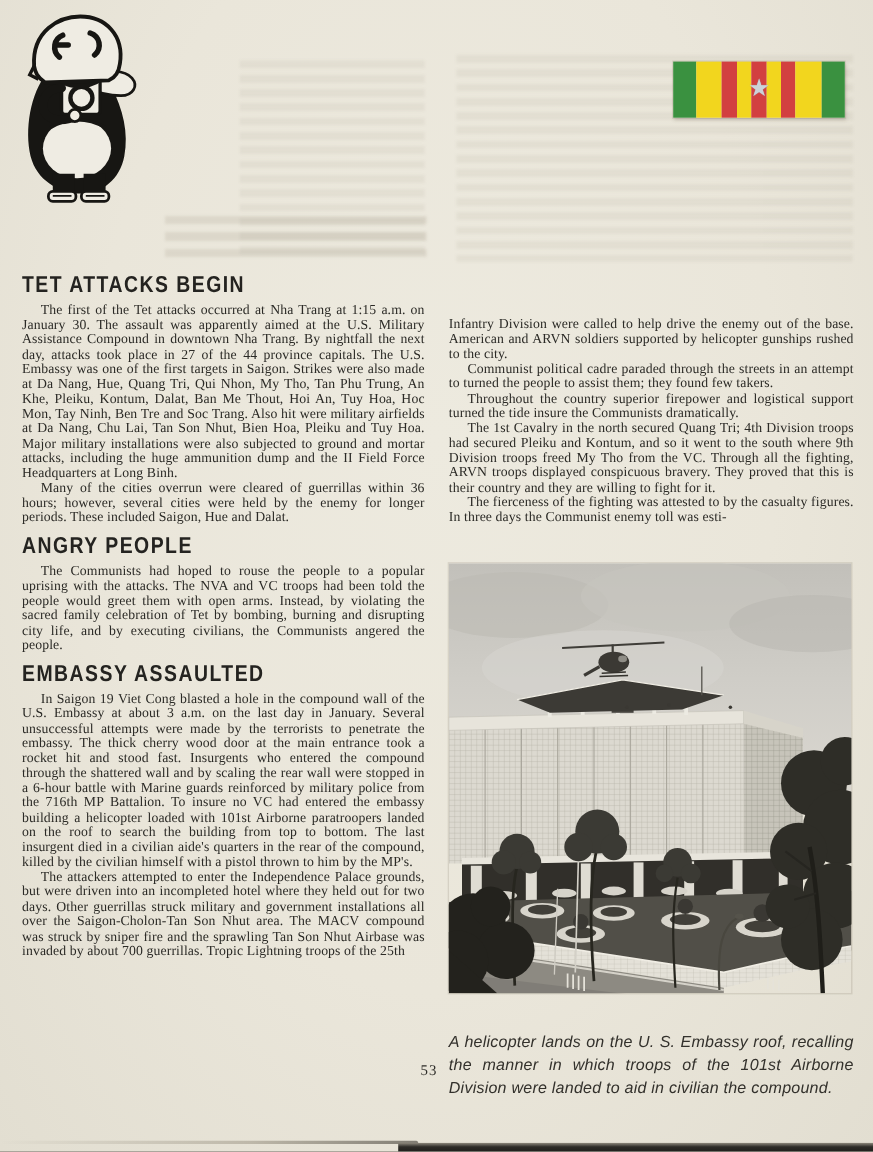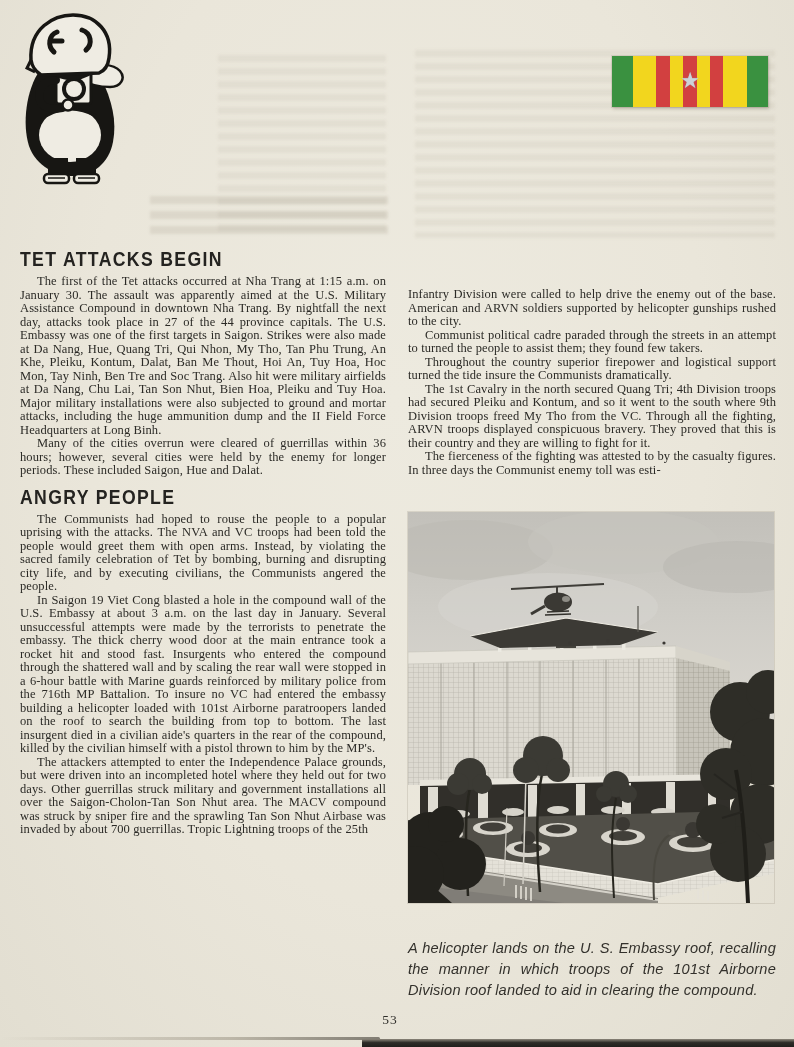--- a/index.html
+++ b/index.html
@@ -64,21 +64,21 @@
   .photo svg { display:block; width:100%; height:100%; }
 
   .caption {
     position:absolute; left:408px; top:938px; width:368px;
     font-family:"Liberation Sans", sans-serif; font-style:italic;
     font-size:14.6px; line-height:21px; color:#33312c; text-align:justify;
     letter-spacing:.2px;
   }
 
   .pageno {
-    position:absolute; left:0; top:1012px; width:780px; text-align:center;
+    position:absolute; left:0; top:965px; width:780px; text-align:center;
     font-size:13.5px; letter-spacing:1px; color:#2e2d29;
   }
 
   
   .scan-shadow-left {
     position:absolute; left:0; top:1037px; width:380px; height:3px;
     background:linear-gradient(90deg, rgba(140,132,115,0) 0%, rgba(140,132,115,.45) 60%, rgba(60,56,48,.6) 100%);
     border-radius:2px;
   }
   .scan-bar {
@@ -139,20 +139,21 @@
     <div class="st c-green" style="width:13.5%"></div>
     <span class="star">★</span>
   </div>
 
   <div class="col col-left">
     <div class="headline-wrap"><span class="headline">TET ATTACKS BEGIN</span></div>
     <p class="para">The first of the Tet attacks occurred at Nha Trang at 1:15 a.m. on January 30.  The assault was apparently aimed at the U.S. Military Assistance Compound in downtown Nha Trang.  By nightfall the next day, attacks took place in 27 of the 44 province capitals.  The U.S. Embassy was one of the first targets in Saigon.  Strikes were also made at Da Nang, Hue, Quang Tri, Qui Nhon, My Tho, Tan Phu Trung, An Khe, Pleiku, Kontum, Dalat, Ban Me Thout, Hoi An, Tuy Hoa, Hoc Mon, Tay Ninh, Ben Tre and Soc Trang.  Also hit were military airfields at Da Nang, Chu Lai, Tan Son Nhut, Bien Hoa, Pleiku and Tuy Hoa.  Major military installations were also subjected to ground and mortar attacks, including the huge ammunition dump and the II Field Force Headquarters at Long Binh.</p>
     <p class="para">Many of the cities overrun were cleared of guerrillas within 36 hours; however, several cities were held by the enemy for longer periods.  These included Saigon, Hue and Dalat.</p>
     <div class="headline-wrap"><span class="headline">ANGRY PEOPLE</span></div>
     <p class="para">The Communists had hoped to rouse the people to a popular uprising with the attacks.  The NVA and VC troops had been told the people would greet them with open arms.  Instead, by violating the sacred family celebration of Tet by bombing, burning and disrupting city life, and by executing civilians, the Communists angered the people.</p>
+    <div class="headline-wrap"><span class="headline">EMBASSY ASSAULTED</span></div>
     <p class="para">In Saigon 19 Viet Cong blasted a hole in the compound wall of the U.S. Embassy at about 3 a.m. on the last day in January.  Several unsuccessful attempts were made by the terrorists to penetrate the embassy.  The thick cherry wood door at the main entrance took a rocket hit and stood fast.  Insurgents who entered the compound through the shattered wall and by scaling the rear wall were stopped in a 6-hour battle with Marine guards reinforced by military police from the 716th MP Battalion.  To insure no VC had entered the embassy building a helicopter loaded with 101st Airborne paratroopers landed on the roof to search the building from top to bottom.  The last insurgent died in a civilian aide's quarters in the rear of the compound, killed by the civilian himself with a pistol thrown to him by the MP's.</p>
     <p class="para">The attackers attempted to enter the Independence Palace grounds, but were driven into an incompleted hotel where they held out for two days.  Other guerrillas struck military and government installations all over the Saigon-Cholon-Tan Son Nhut area.  The MACV compound was struck by sniper fire and the sprawling Tan Son Nhut Airbase was invaded by about 700 guerrillas.  Tropic Lightning troops of the 25th</p>
   </div>
 
   <div class="col col-right">
     <p class="para flush">Infantry Division were called to help drive the enemy out of the base.  American and ARVN soldiers supported by helicopter gunships rushed to the city.</p>
     <p class="para">Communist political cadre paraded through the streets in an attempt to turned the people to assist them; they found few takers.</p>
     <p class="para">Throughout the country superior firepower and logistical support turned the tide insure the Communists dramatically.</p>
     <p class="para">The 1st Cavalry in the north secured Quang Tri; 4th Division troops had secured Pleiku and Kontum, and so it went to the south where 9th Division troops freed My Tho from the VC.  Through all the fighting, ARVN troops displayed conspicuous bravery.  They proved that this is their country and they are willing to fight for it.</p>
     <p class="para">The fierceness of the fighting was attested to by the casualty figures.  In three days the Communist enemy toll was esti-</p>
@@ -311,20 +312,20 @@
             <circle cx="330" cy="342" r="28"></circle>
             <circle cx="360" cy="180" r="22"></circle>
             <circle cx="308" cy="312" r="20"></circle>
         </g>
         <path d="M340,391 C338,350 336,300 328,258" stroke="#1f1e19" stroke-width="4" fill="none"></path>
         <path d="M330,280 l-24,-18 M334,300 l-20,6" stroke="#262520" stroke-width="2" fill="none"></path>
       </g>
     </svg>
   </div>
 
-  <div class="caption">A helicopter lands on the U. S. Embassy roof, recalling the manner in which troops of the 101st Airborne Division roof landed to aid in clearing the compound.</div>
+  <div class="caption">A helicopter lands on the U. S. Embassy roof, recalling the manner in which troops of the 101st Airborne Division were landed to aid in civilian the compound.</div>
 
   <div class="pageno">53</div>
 
   <div class="scan-shadow-left"></div>
   <div class="scan-bar"></div>
 
 </div>
 
 </body></html>

